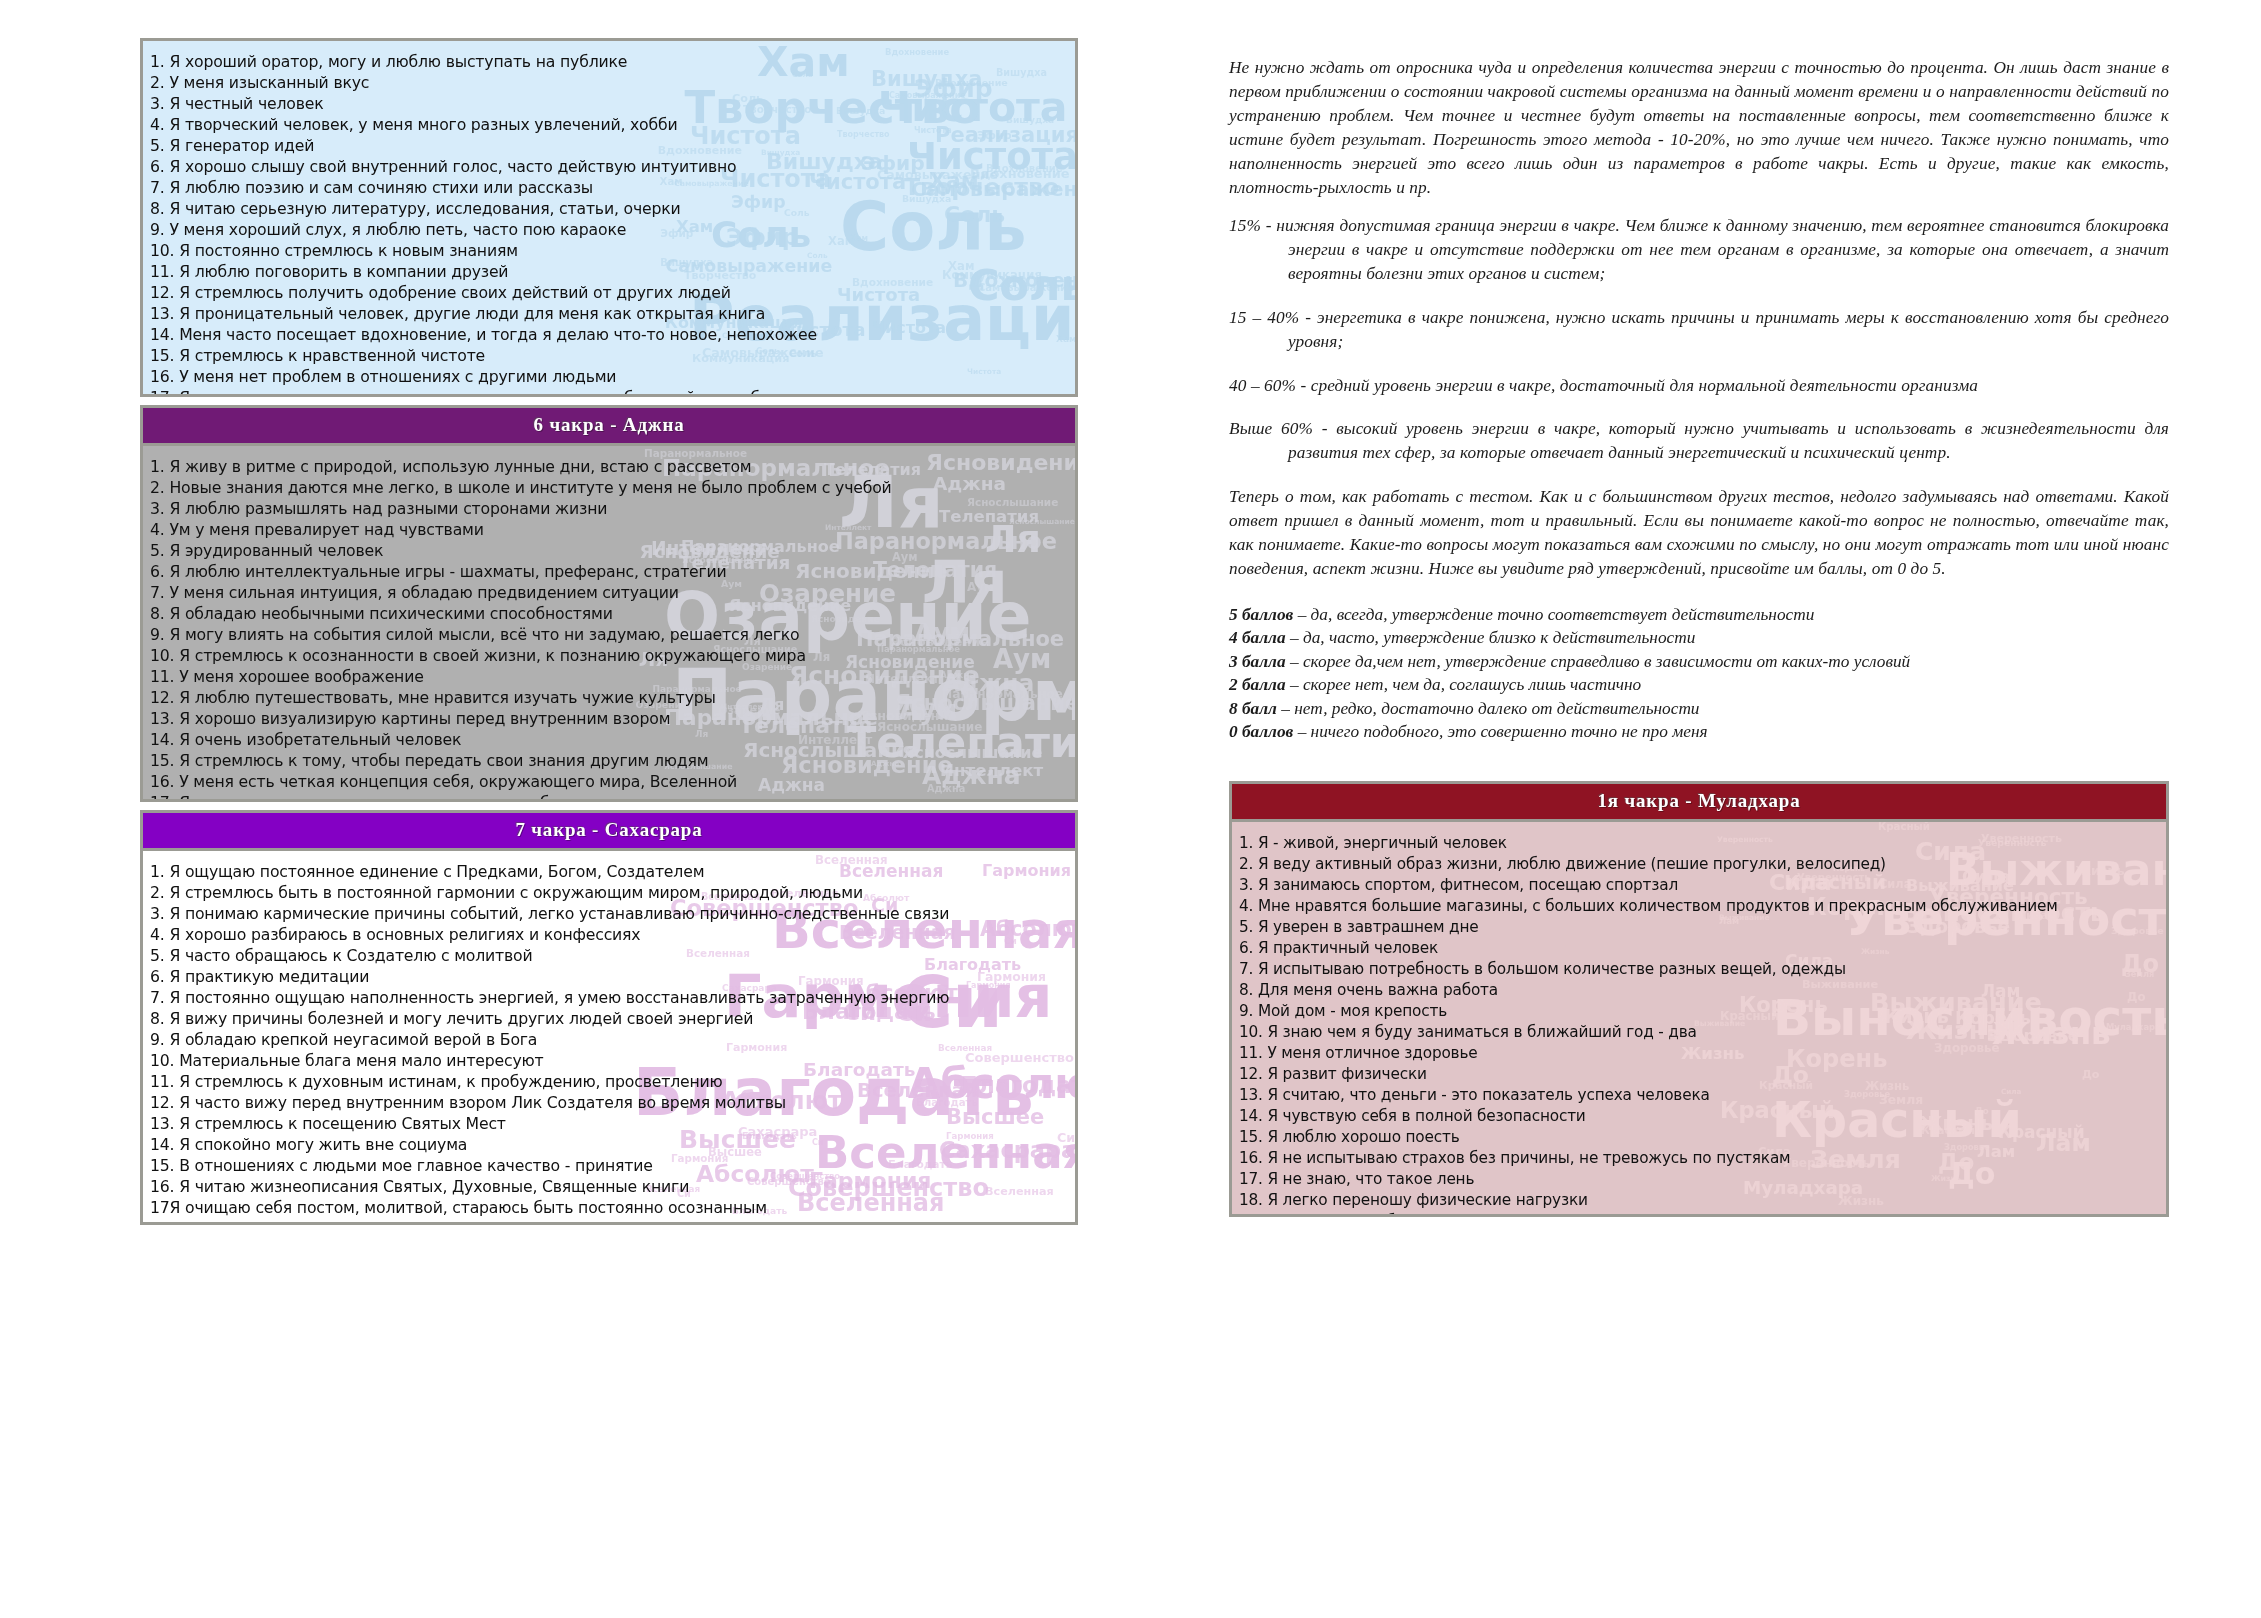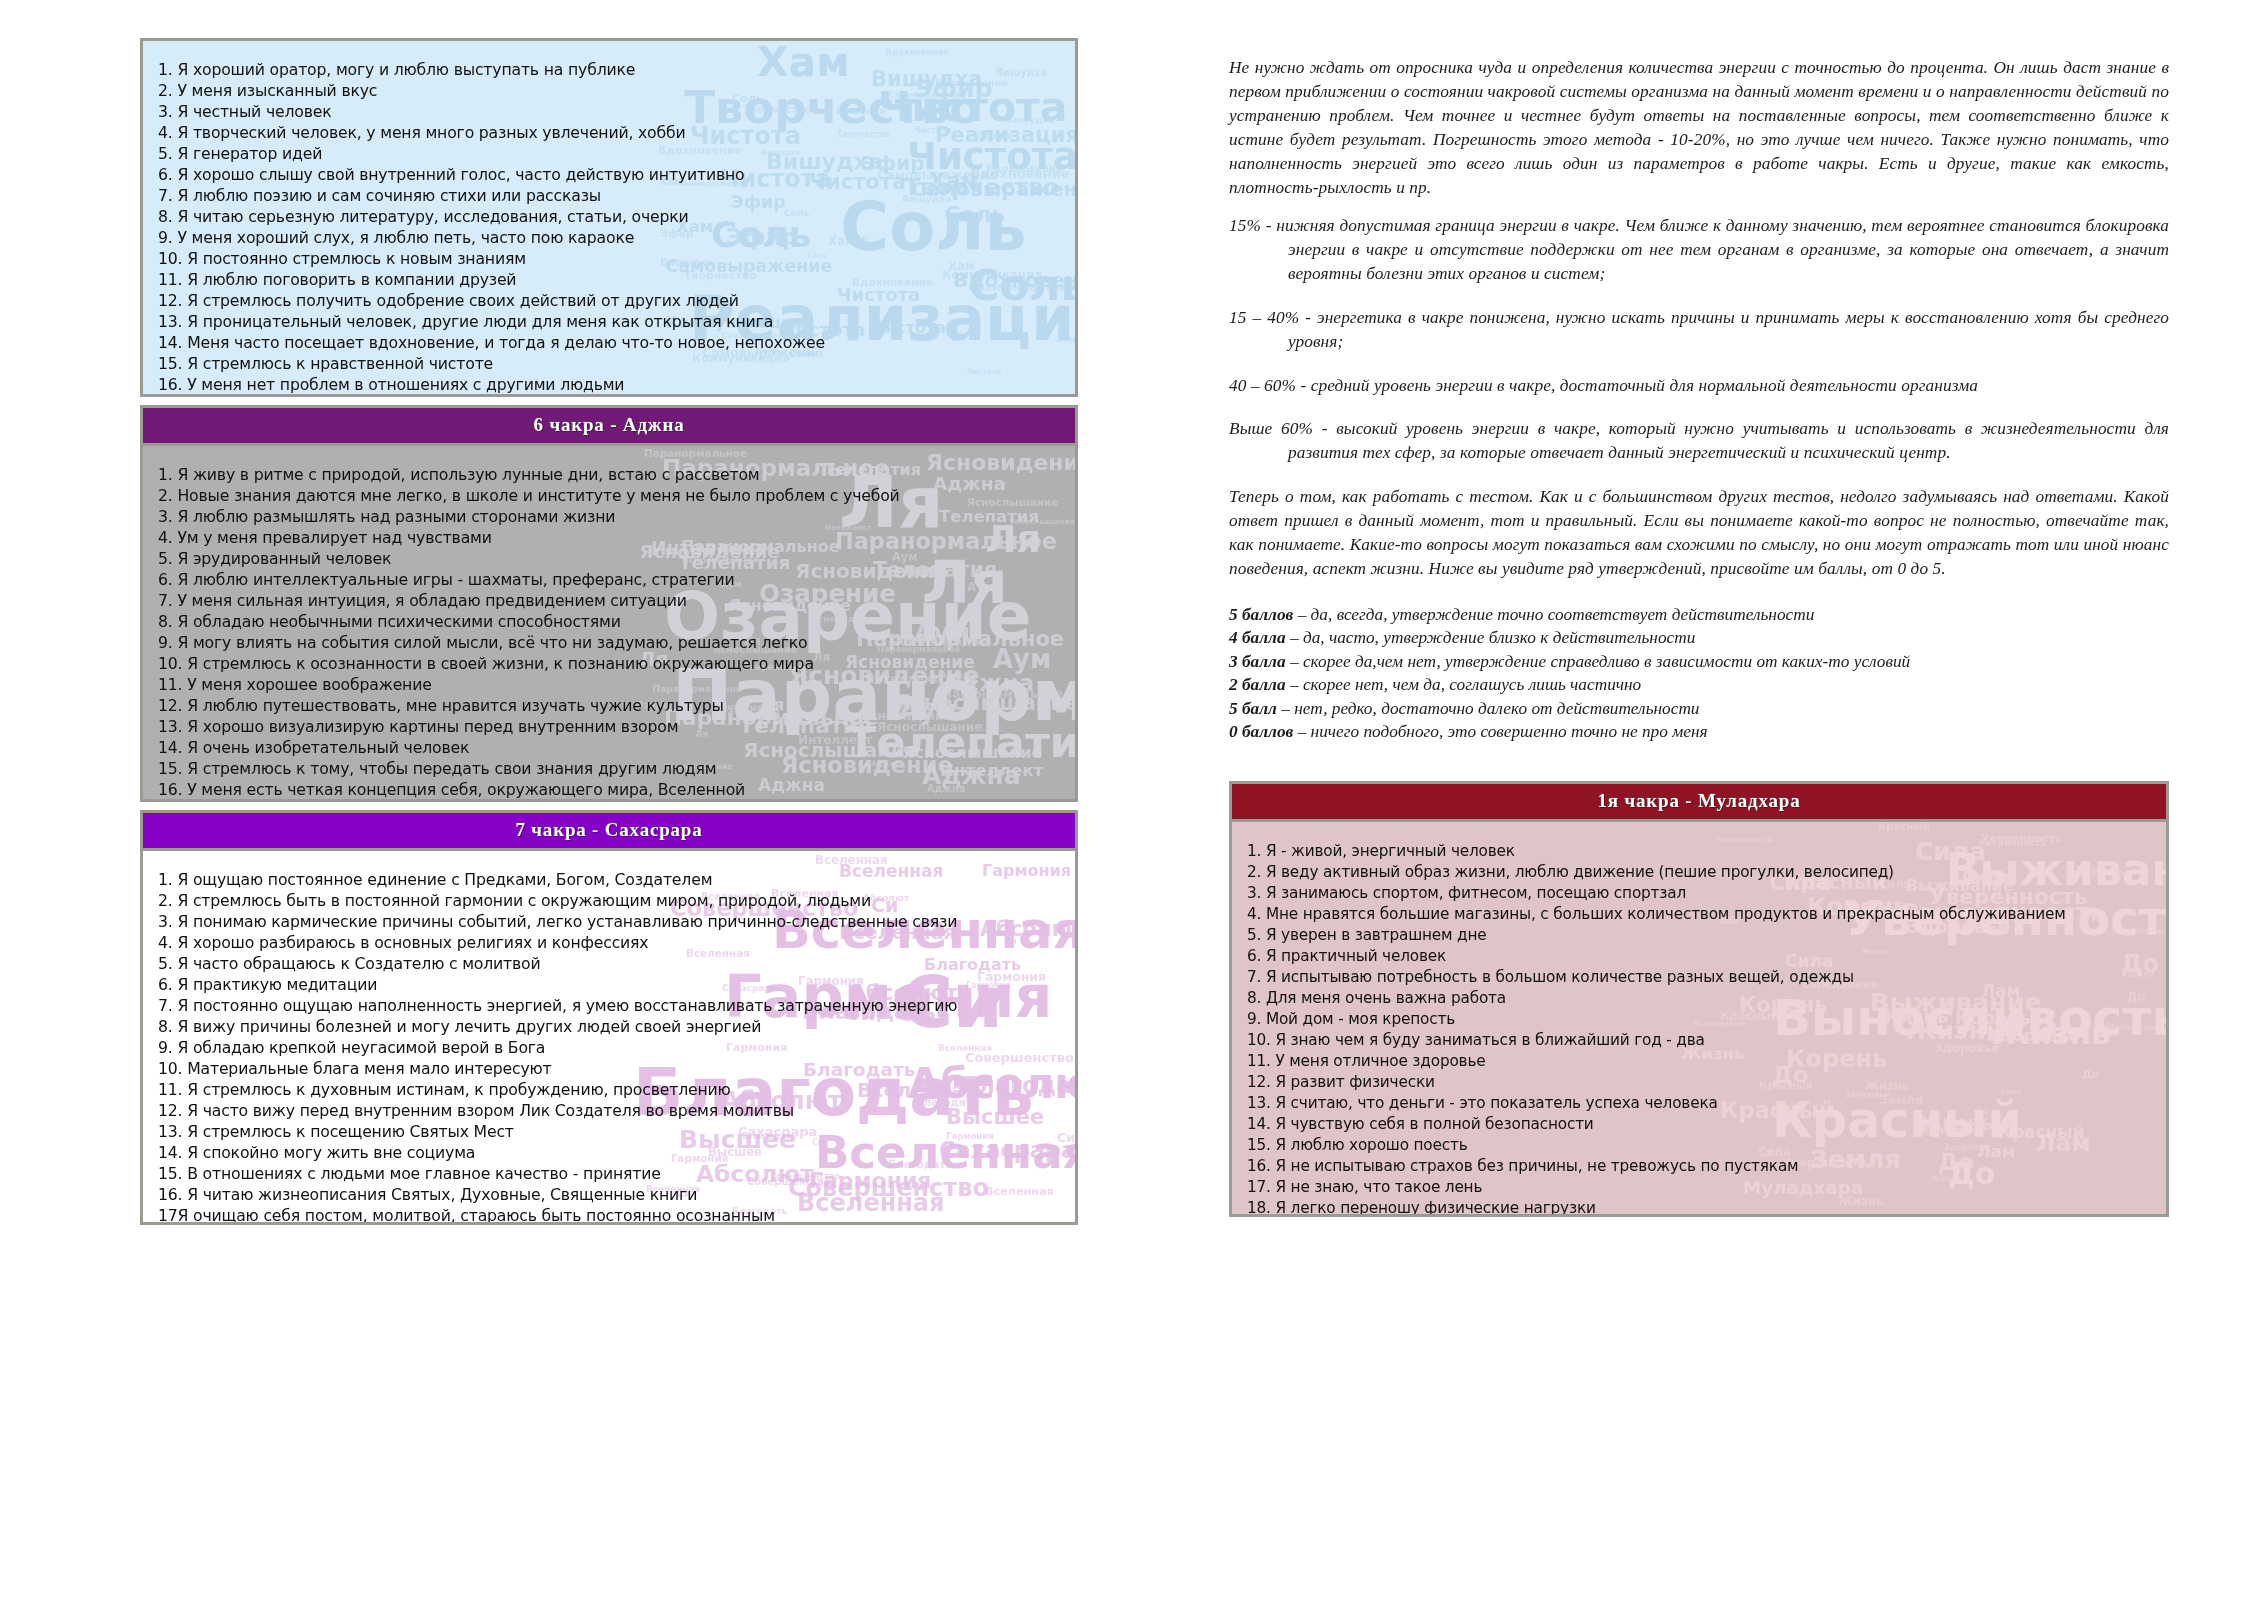--- a/index.html
+++ b/index.html
@@ -49,21 +49,21 @@
 
   .panel-body {
     position: relative;
     padding: 10.4px 0 13px 6.5px;
     box-sizing: border-box;
   }
 
   .qlist {
     position: relative;
     z-index: 3;
-    margin: 8px;
+    margin: 0;
     padding: 0;
     list-style: none;
   }
   .qlist li {
     font-family: "DejaVu Sans", sans-serif;
     font-size: 16.7px;
     line-height: 21px;
     color: #111111;
     white-space: nowrap;
     letter-spacing: -0.2px;
@@ -461,21 +461,21 @@
     <p class="range-item">40 – 60% - средний уровень энергии в чакре, достаточный для нормальной деятельности организма</p>
     <p class="range-item">Выше 60% - высокий уровень энергии в чакре, который нужно учитывать и использовать в жизнедеятельности для развития тех сфер, за которые отвечает данный энергетический и психический центр.</p>
     <p class="spaced">Теперь о том, как работать с тестом. Как и с большинством других тестов, недолго задумываясь над ответами. Какой ответ пришел в данный момент, тот и правильный. Если вы понимаете какой-то вопрос не полностью, отвечайте так, как понимаете. Какие-то вопросы могут показаться вам схожими по смыслу, но они могут отражать тот или иной нюанс поведения, аспект жизни. Ниже вы увидите ряд утверждений, присвойте им баллы, от 0 до 5.</p>
   </div>
 
   <div id="score-list">
       <div class="score-row"><b>5 баллов</b><span> – да, всегда, утверждение точно соответствует действительности</span></div>
       <div class="score-row"><b>4 балла</b><span> – да, часто, утверждение близко к действительности</span></div>
       <div class="score-row"><b>3 балла</b><span> – скорее да,чем нет, утверждение справедливо в зависимости от каких-то условий</span></div>
       <div class="score-row"><b>2 балла</b><span> – скорее нет, чем да, соглашусь лишь частично</span></div>
-      <div class="score-row"><b>5 балл</b><span> – нет, редко, достаточно далеко от действительности</span></div>
+      <div class="score-row"><b>8 балл</b><span> – нет, редко, достаточно далеко от действительности</span></div>
       <div class="score-row"><b>0 баллов</b><span> – ничего подобного, это совершенно точно не про меня</span></div>
     </div>
 
   <section class="panel" id="panel-muladhara">
     <div class="panel-header">1я чакра - Муладхара</div>
     <div class="panel-body">
       <div class="cloud" id="cloud-muladhara">
           <span style="left: 103px; top: 171px; font-size: 50px; color: rgb(240, 214, 216); opacity: 0.95;">Выносливость</span>
           <span style="left: 102px; top: 274px; font-size: 49px; color: rgb(240, 214, 216); opacity: 0.95;">Красный</span>
           <span style="left: 174px; top: 72px; font-size: 48px; color: rgb(240, 214, 216); opacity: 0.95;">Уверенность</span>

